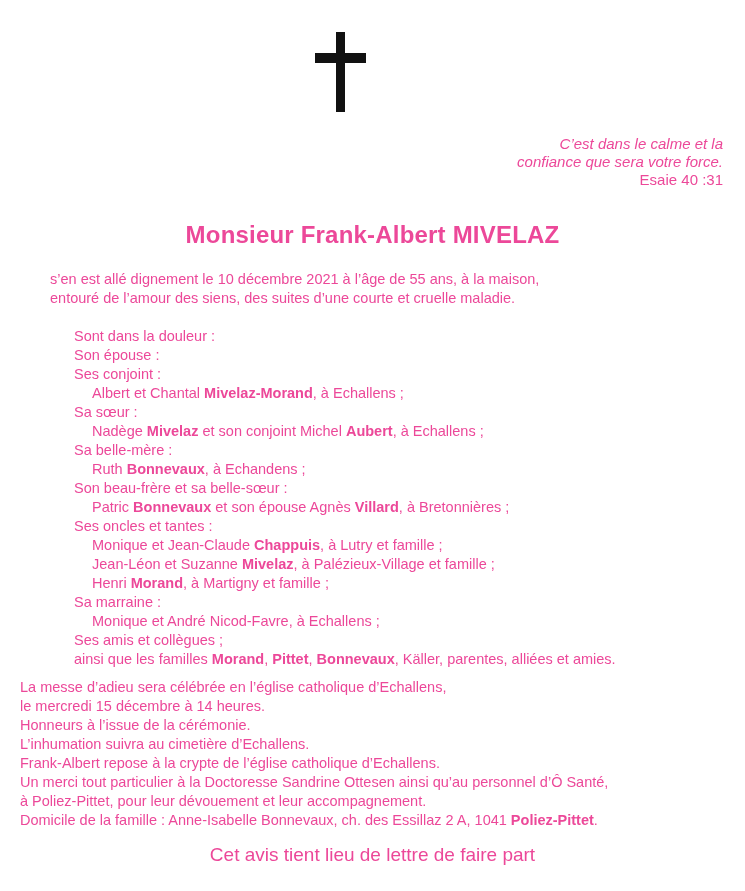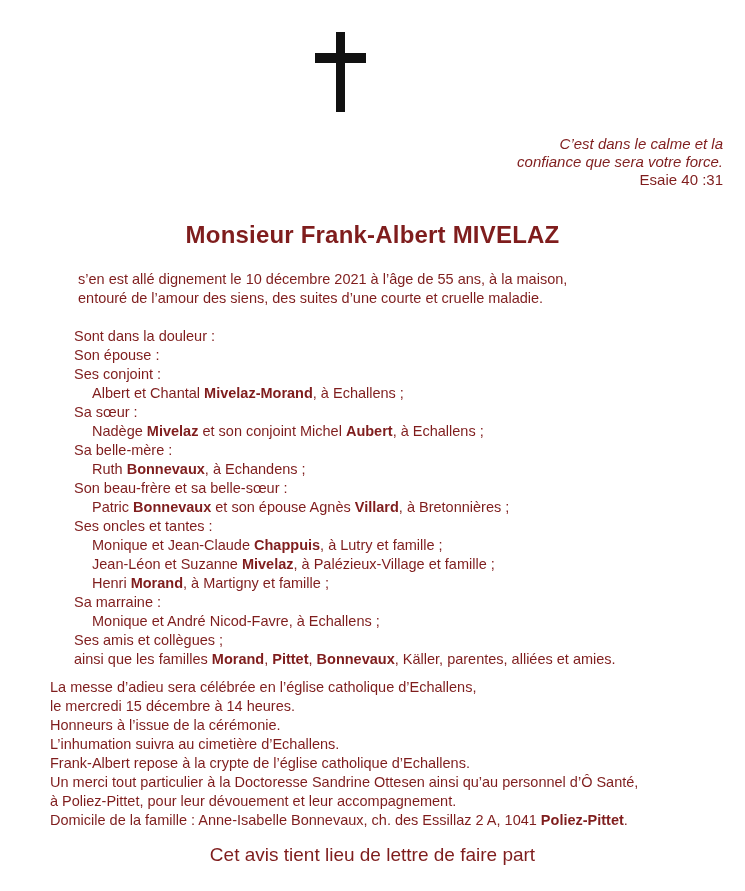--- a/index.html
+++ b/index.html
@@ -2,21 +2,21 @@
 <html><head>
 <meta charset="utf-8">
 <style>
   html, body { margin: 0; padding: 0; background: #ffffff; }
   .page {
     position: relative;
     width: 745px;
     height: 891px;
     margin: 0 auto;
     background: #ffffff;
-    color: #7f1d1d;
+    color: #ec4899;
     font-family: "Liberation Sans", sans-serif;
     overflow: hidden;
   }
   
   .cross-area { position: relative; height: 112px; }
   .cross { position: absolute; left: 315px; top: 32px; width: 51px; height: 80px; }
   .cross .v { position: absolute; left: 21px; top: 0; width: 9px; height: 80px; background: #111; }
   .cross .h { position: absolute; left: 0; top: 21px; width: 51px; height: 10px; background: #111; }
   
   .quote {
@@ -31,23 +31,23 @@
   
   .title {
     margin-top: 32px;
     text-align: center;
     font-size: 24px;
     font-weight: 700;
     letter-spacing: 0.2px;
   }
   
   .bodytext { font-size: 14.5px; line-height: 19px; }
-  .intro { margin-top: 21px; padding-left: 78px; }
+  .intro { margin-top: 21px; padding-left: 50px; }
   .family { margin-top: 19px; padding-left: 74px; }
-  .ceremony { margin-top: 9px; padding-left: 50px; }
+  .ceremony { margin-top: 9px; padding-left: 20px; }
   .line { white-space: pre-wrap; }
   .line.indent { padding-left: 18px; }
   .footer {
     margin-top: 15px;
     text-align: center;
     font-size: 19px;
     line-height: 19px;
   }
 </style>
 </head>

